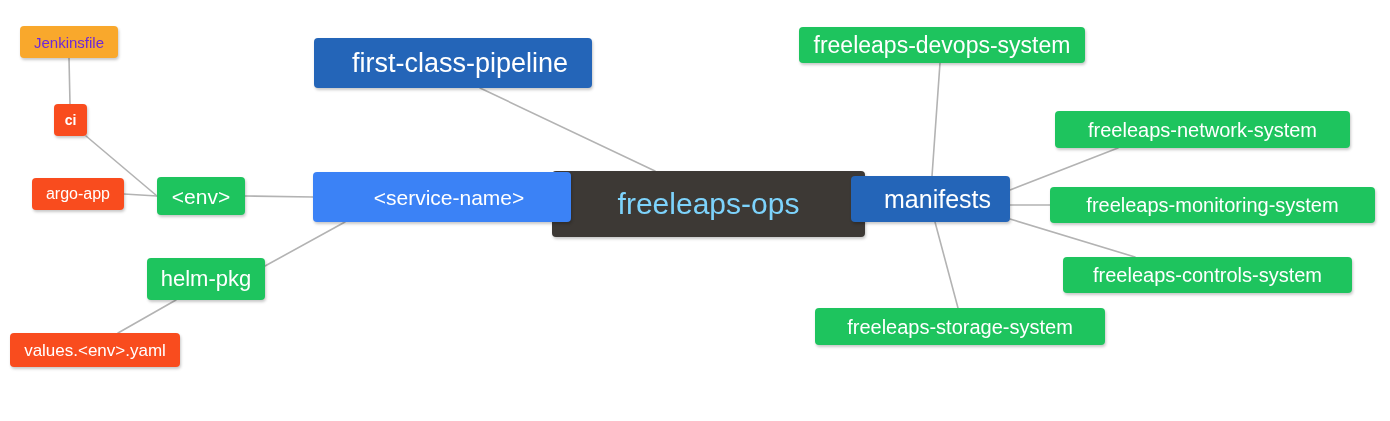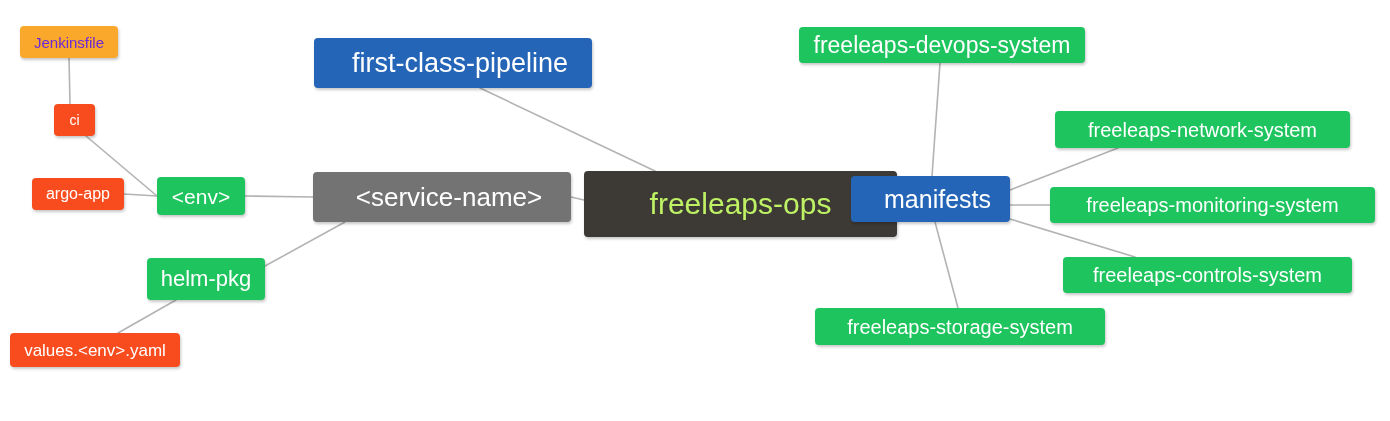--- a/index.html
+++ b/index.html
@@ -63,29 +63,29 @@
       <line x1="571" y1="197" x2="584" y2="200" stroke="#b3b3b3" stroke-width="1.6" stroke-linecap="round"></line>
       <line x1="480" y1="88" x2="655" y2="171" stroke="#b3b3b3" stroke-width="1.6" stroke-linecap="round"></line>
       <line x1="843" y1="200" x2="851" y2="199" stroke="#b3b3b3" stroke-width="1.6" stroke-linecap="round"></line>
       <line x1="932" y1="176" x2="940" y2="63" stroke="#b3b3b3" stroke-width="1.6" stroke-linecap="round"></line>
       <line x1="1010" y1="190" x2="1118" y2="148" stroke="#b3b3b3" stroke-width="1.6" stroke-linecap="round"></line>
       <line x1="1010" y1="205" x2="1050" y2="205" stroke="#b3b3b3" stroke-width="1.6" stroke-linecap="round"></line>
       <line x1="1010" y1="219" x2="1135" y2="257" stroke="#b3b3b3" stroke-width="1.6" stroke-linecap="round"></line>
       <line x1="935" y1="222" x2="958" y2="308" stroke="#b3b3b3" stroke-width="1.6" stroke-linecap="round"></line>
     </svg>
   <div id="node-layer">
-      <div class="node n-root" style="left: 584px; top: 171px; width: 313px; height: 66px; font-size: 30px; background: rgb(61, 57, 53); color: #bef264;">freeleaps-ops</div>
+      <div class="node n-root" style="left: 552px; top: 171px; width: 313px; height: 66px; font-size: 30px; background: rgb(61, 57, 53); color: #7dd3fc;">freeleaps-ops</div>
       <div class="node n-blue" style="left: 314px; top: 38px; width: 278px; height: 50px; font-size: 27px; background: rgb(36, 101, 184); color: rgb(255, 255, 255);">first-class-pipeline</div>
-      <div class="node n-blue" style="left: 313px; top: 172px; width: 258px; height: 50px; font-size: 26px; background: #737373; color: rgb(255, 255, 255);">&lt;service-name&gt;</div>
+      <div class="node n-blue" style="left: 313px; top: 172px; width: 258px; height: 50px; font-size: 21px; background: #3b82f6; color: rgb(255, 255, 255);">&lt;service-name&gt;</div>
       <div class="node n-blue" style="left: 851px; top: 176px; width: 159px; height: 46px; font-size: 25px; background: rgb(36, 101, 184); color: rgb(255, 255, 255);">manifests</div>
       <div class="node n-green" style="left: 157px; top: 177px; width: 88px; height: 38px; font-size: 21px; background: rgb(30, 196, 94); color: rgb(255, 255, 255);">&lt;env&gt;</div>
       <div class="node n-green" style="left: 147px; top: 258px; width: 118px; height: 42px; font-size: 22px; background: rgb(30, 196, 94); color: rgb(255, 255, 255);">helm-pkg</div>
       <div class="node n-green" style="left: 799px; top: 27px; width: 286px; height: 36px; font-size: 23px; background: rgb(30, 196, 94); color: rgb(255, 255, 255);">freeleaps-devops-system</div>
       <div class="node n-green" style="left: 1055px; top: 111px; width: 295px; height: 37px; font-size: 20px; background: rgb(30, 196, 94); color: rgb(255, 255, 255);">freeleaps-network-system</div>
       <div class="node n-green" style="left: 1050px; top: 187px; width: 325px; height: 36px; font-size: 20px; background: rgb(30, 196, 94); color: rgb(255, 255, 255);">freeleaps-monitoring-system</div>
       <div class="node n-green" style="left: 1063px; top: 257px; width: 289px; height: 36px; font-size: 20px; background: rgb(30, 196, 94); color: rgb(255, 255, 255);">freeleaps-controls-system</div>
       <div class="node n-green" style="left: 815px; top: 308px; width: 290px; height: 37px; font-size: 20px; background: rgb(30, 196, 94); color: rgb(255, 255, 255);">freeleaps-storage-system</div>
       <div class="node n-orange" style="left: 20px; top: 26px; width: 98px; height: 32px; font-size: 15px; background: rgb(249, 168, 44); color: #6d28d9;">Jenkinsfile</div>
-      <div class="node n-red" style="left: 54px; top: 104px; width: 41px; height: 32px; font-size: 14px; background: rgb(249, 76, 30); color: rgb(255, 255, 255);">ci</div>
+      <div class="node n-red" style="left: 54px; top: 104px; width: 33px; height: 32px; font-size: 14px; background: rgb(249, 76, 30); color: rgb(255, 255, 255); font-weight: bold;">ci</div>
       <div class="node n-red" style="left: 32px; top: 178px; width: 92px; height: 32px; font-size: 16px; background: rgb(249, 76, 30); color: rgb(255, 255, 255);">argo-app</div>
       <div class="node n-red" style="left: 10px; top: 333px; width: 170px; height: 34px; font-size: 17px; background: rgb(249, 76, 30); color: rgb(255, 255, 255);">values.&lt;env&gt;.yaml</div>
     </div>
 </div>
 
 </body></html>

